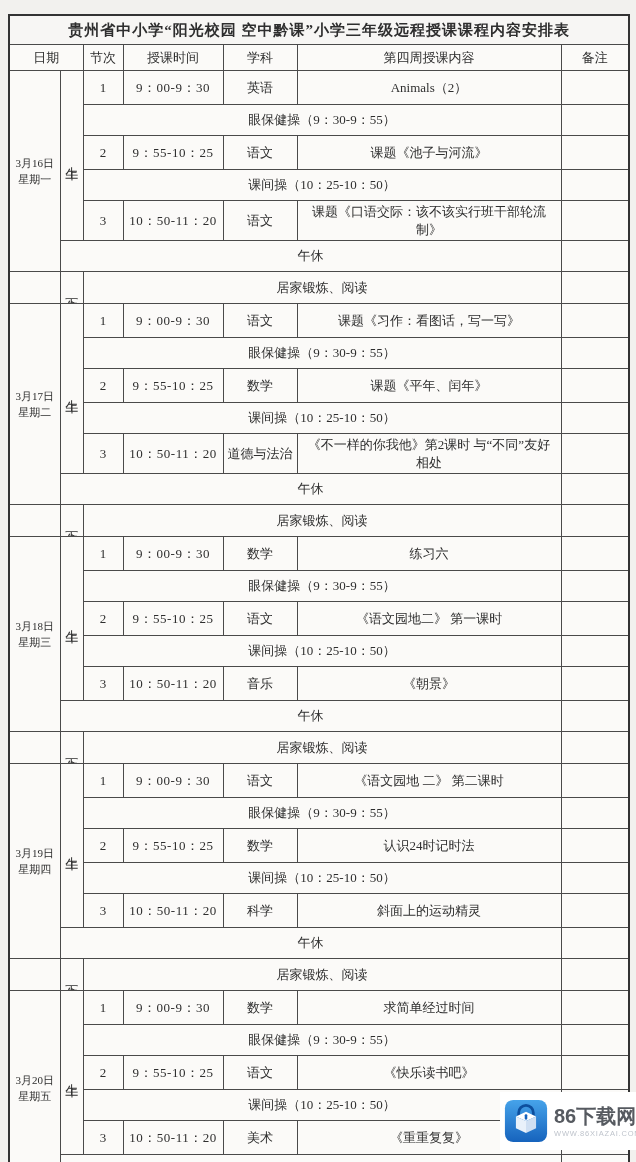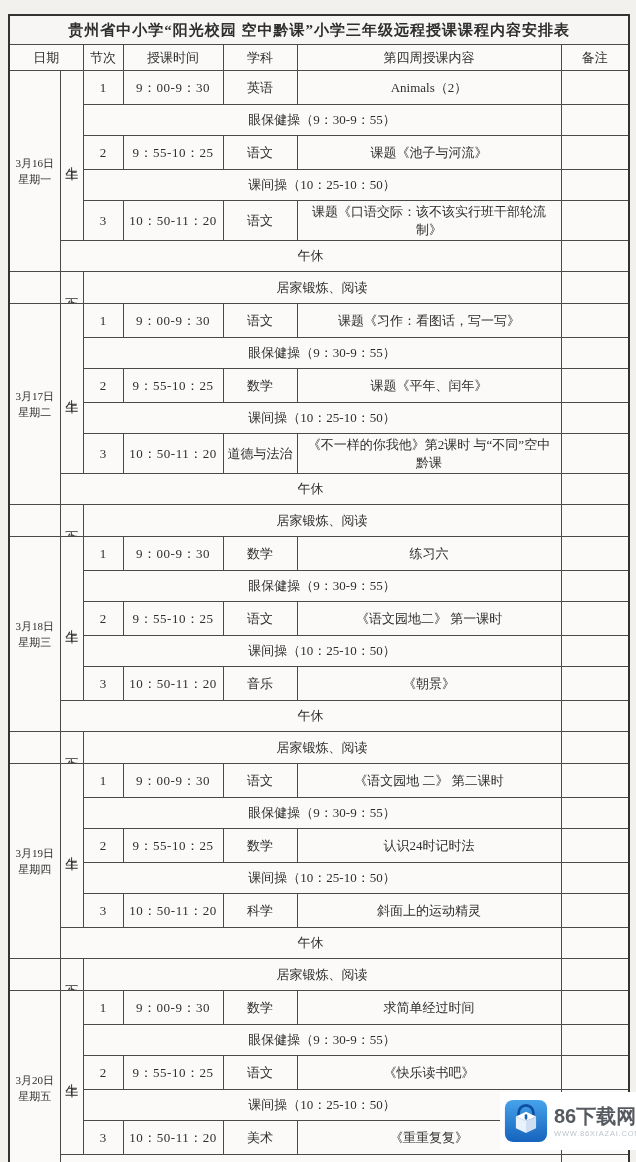--- a/index.html
+++ b/index.html
@@ -179,21 +179,21 @@
       <td></td>
     </tr>
     <tr class="r-span">
       <td colspan="4">课间操（10：25-10：50）</td>
       <td></td>
     </tr>
     <tr class="r-period">
       <td>3</td>
       <td class="c-time">10：50-11：20</td>
       <td>道德与法治</td>
-      <td class="c-cont">《不一样的你我他》第2课时 与“不同”空中黔课</td>
+      <td class="c-cont">《不一样的你我他》第2课时 与“不同”友好相处</td>
       <td></td>
     </tr>
     <tr class="r-span">
       <td colspan="5">午休</td>
       <td></td>
     </tr>
     <tr class="r-pm">
       <td class="c-date"></td>
       <td class="c-ampm"><span class="vert">下午</span></td>
       <td colspan="4">居家锻炼、阅读</td>

